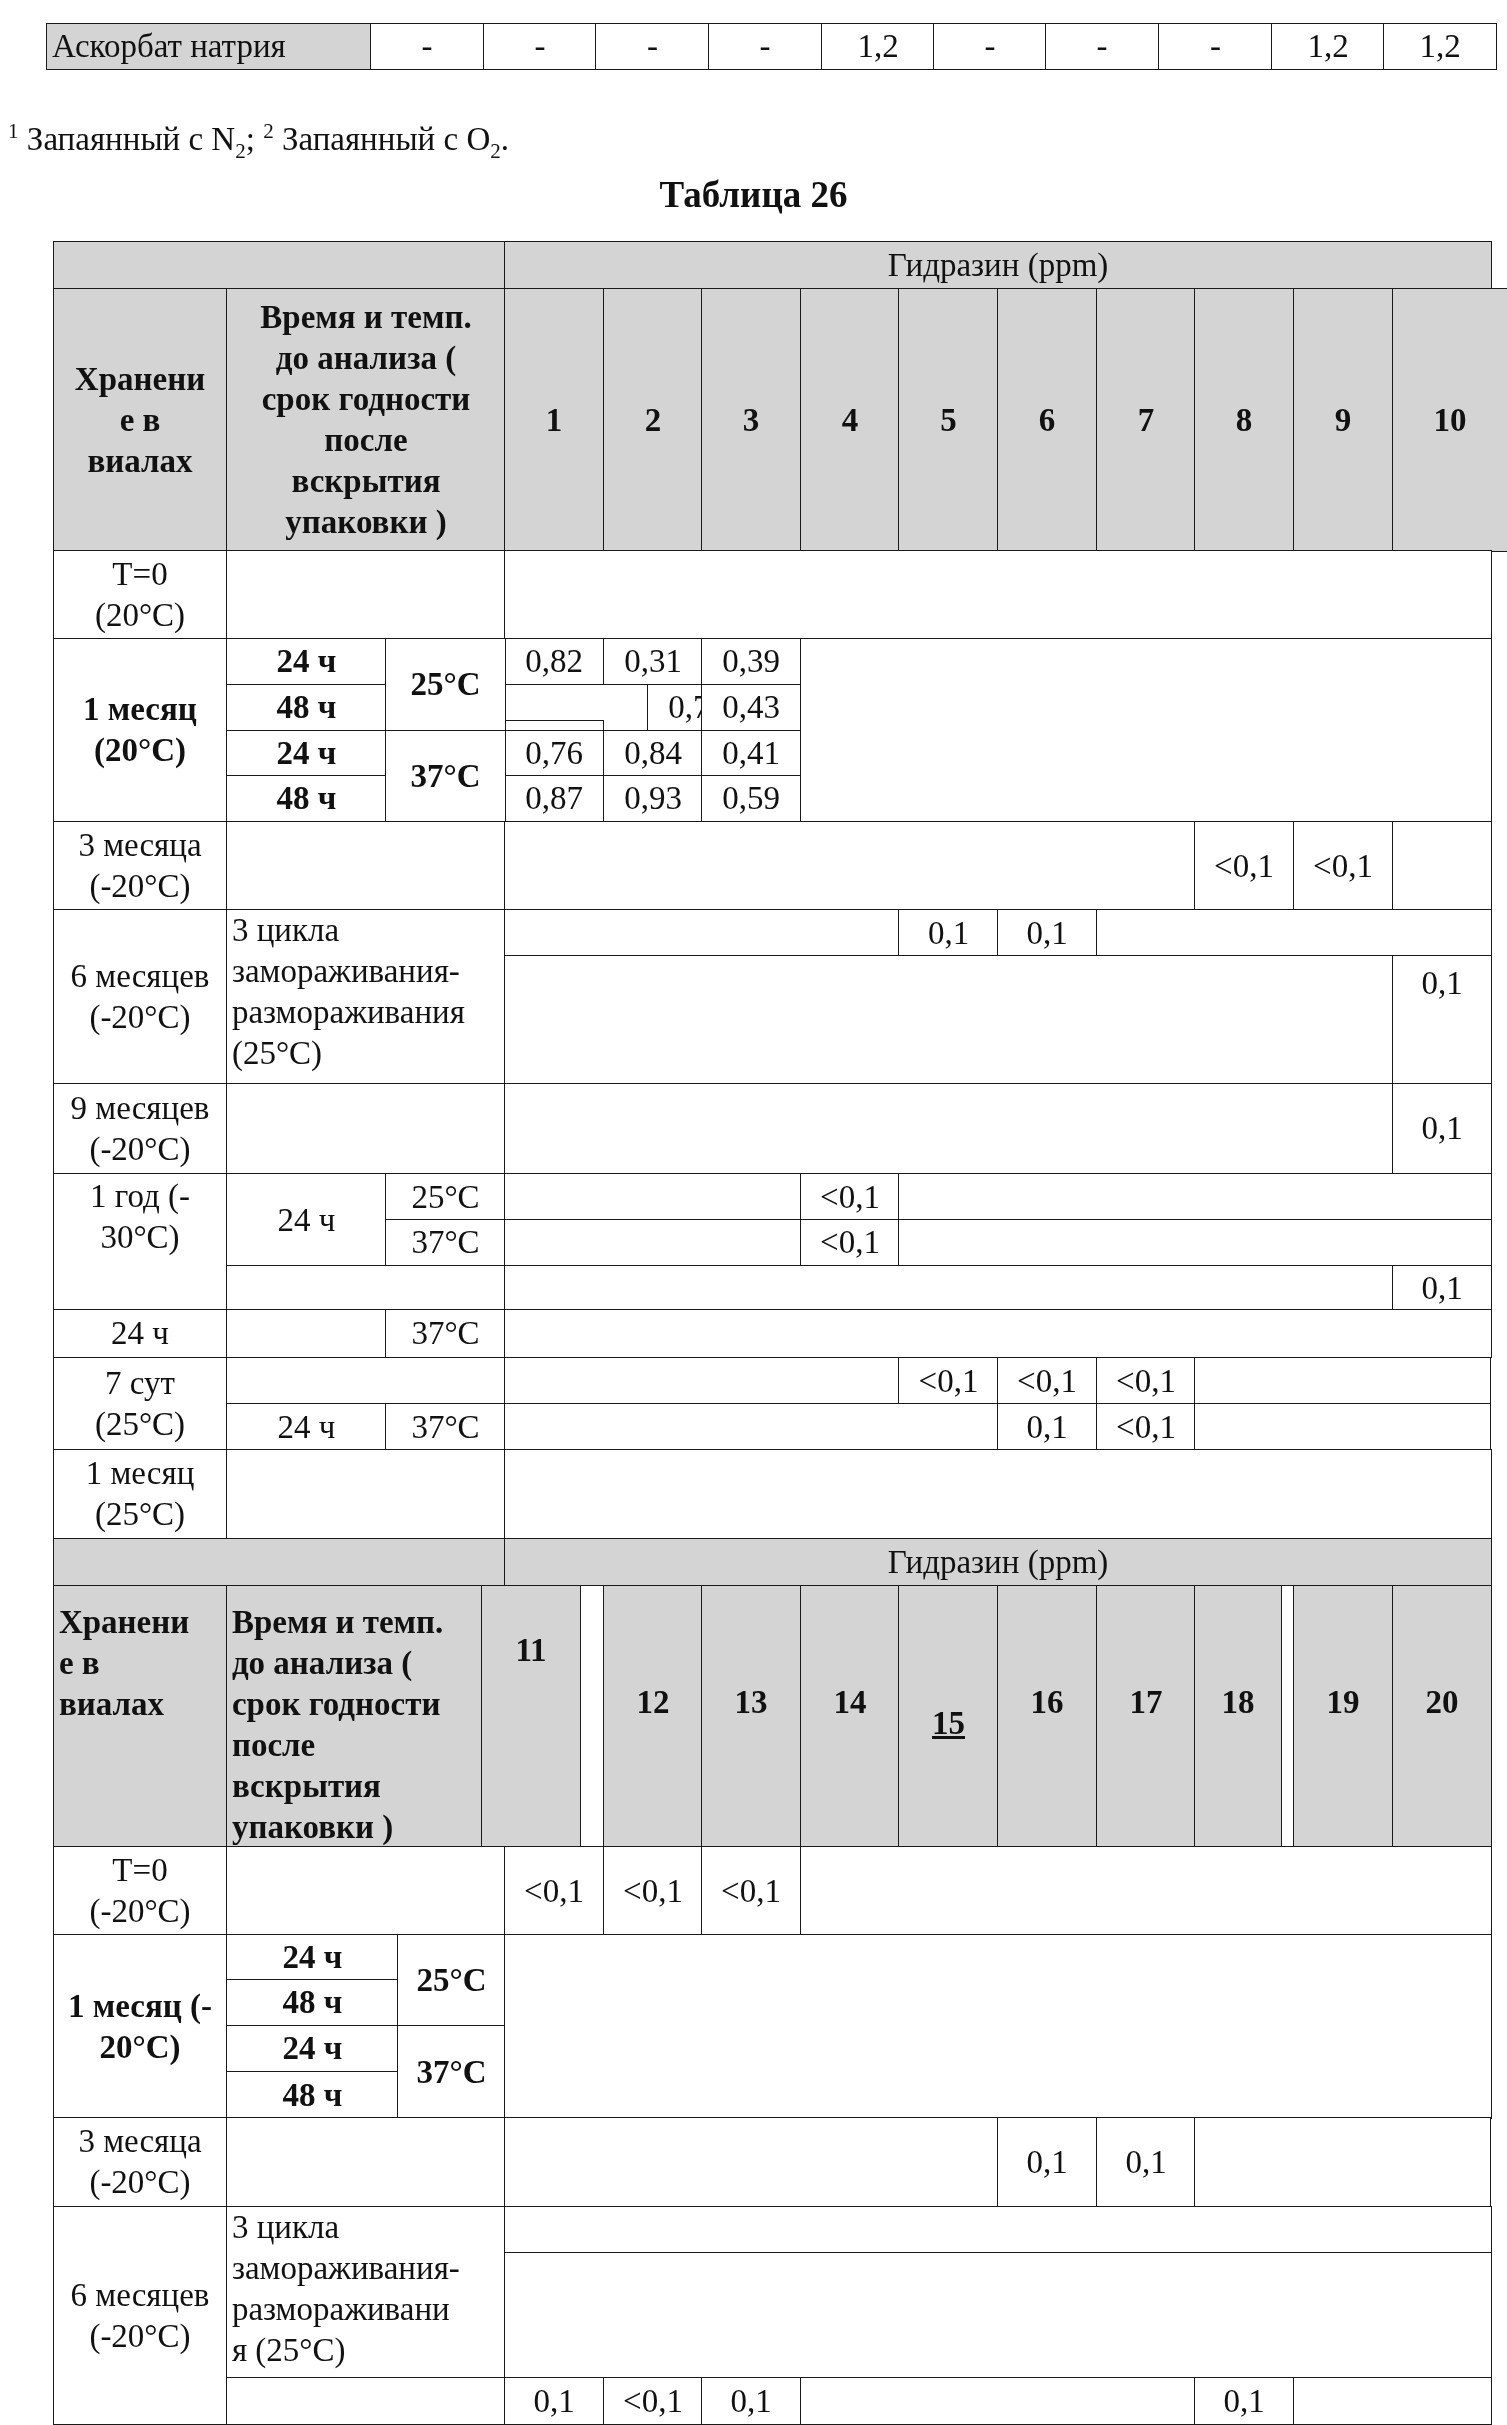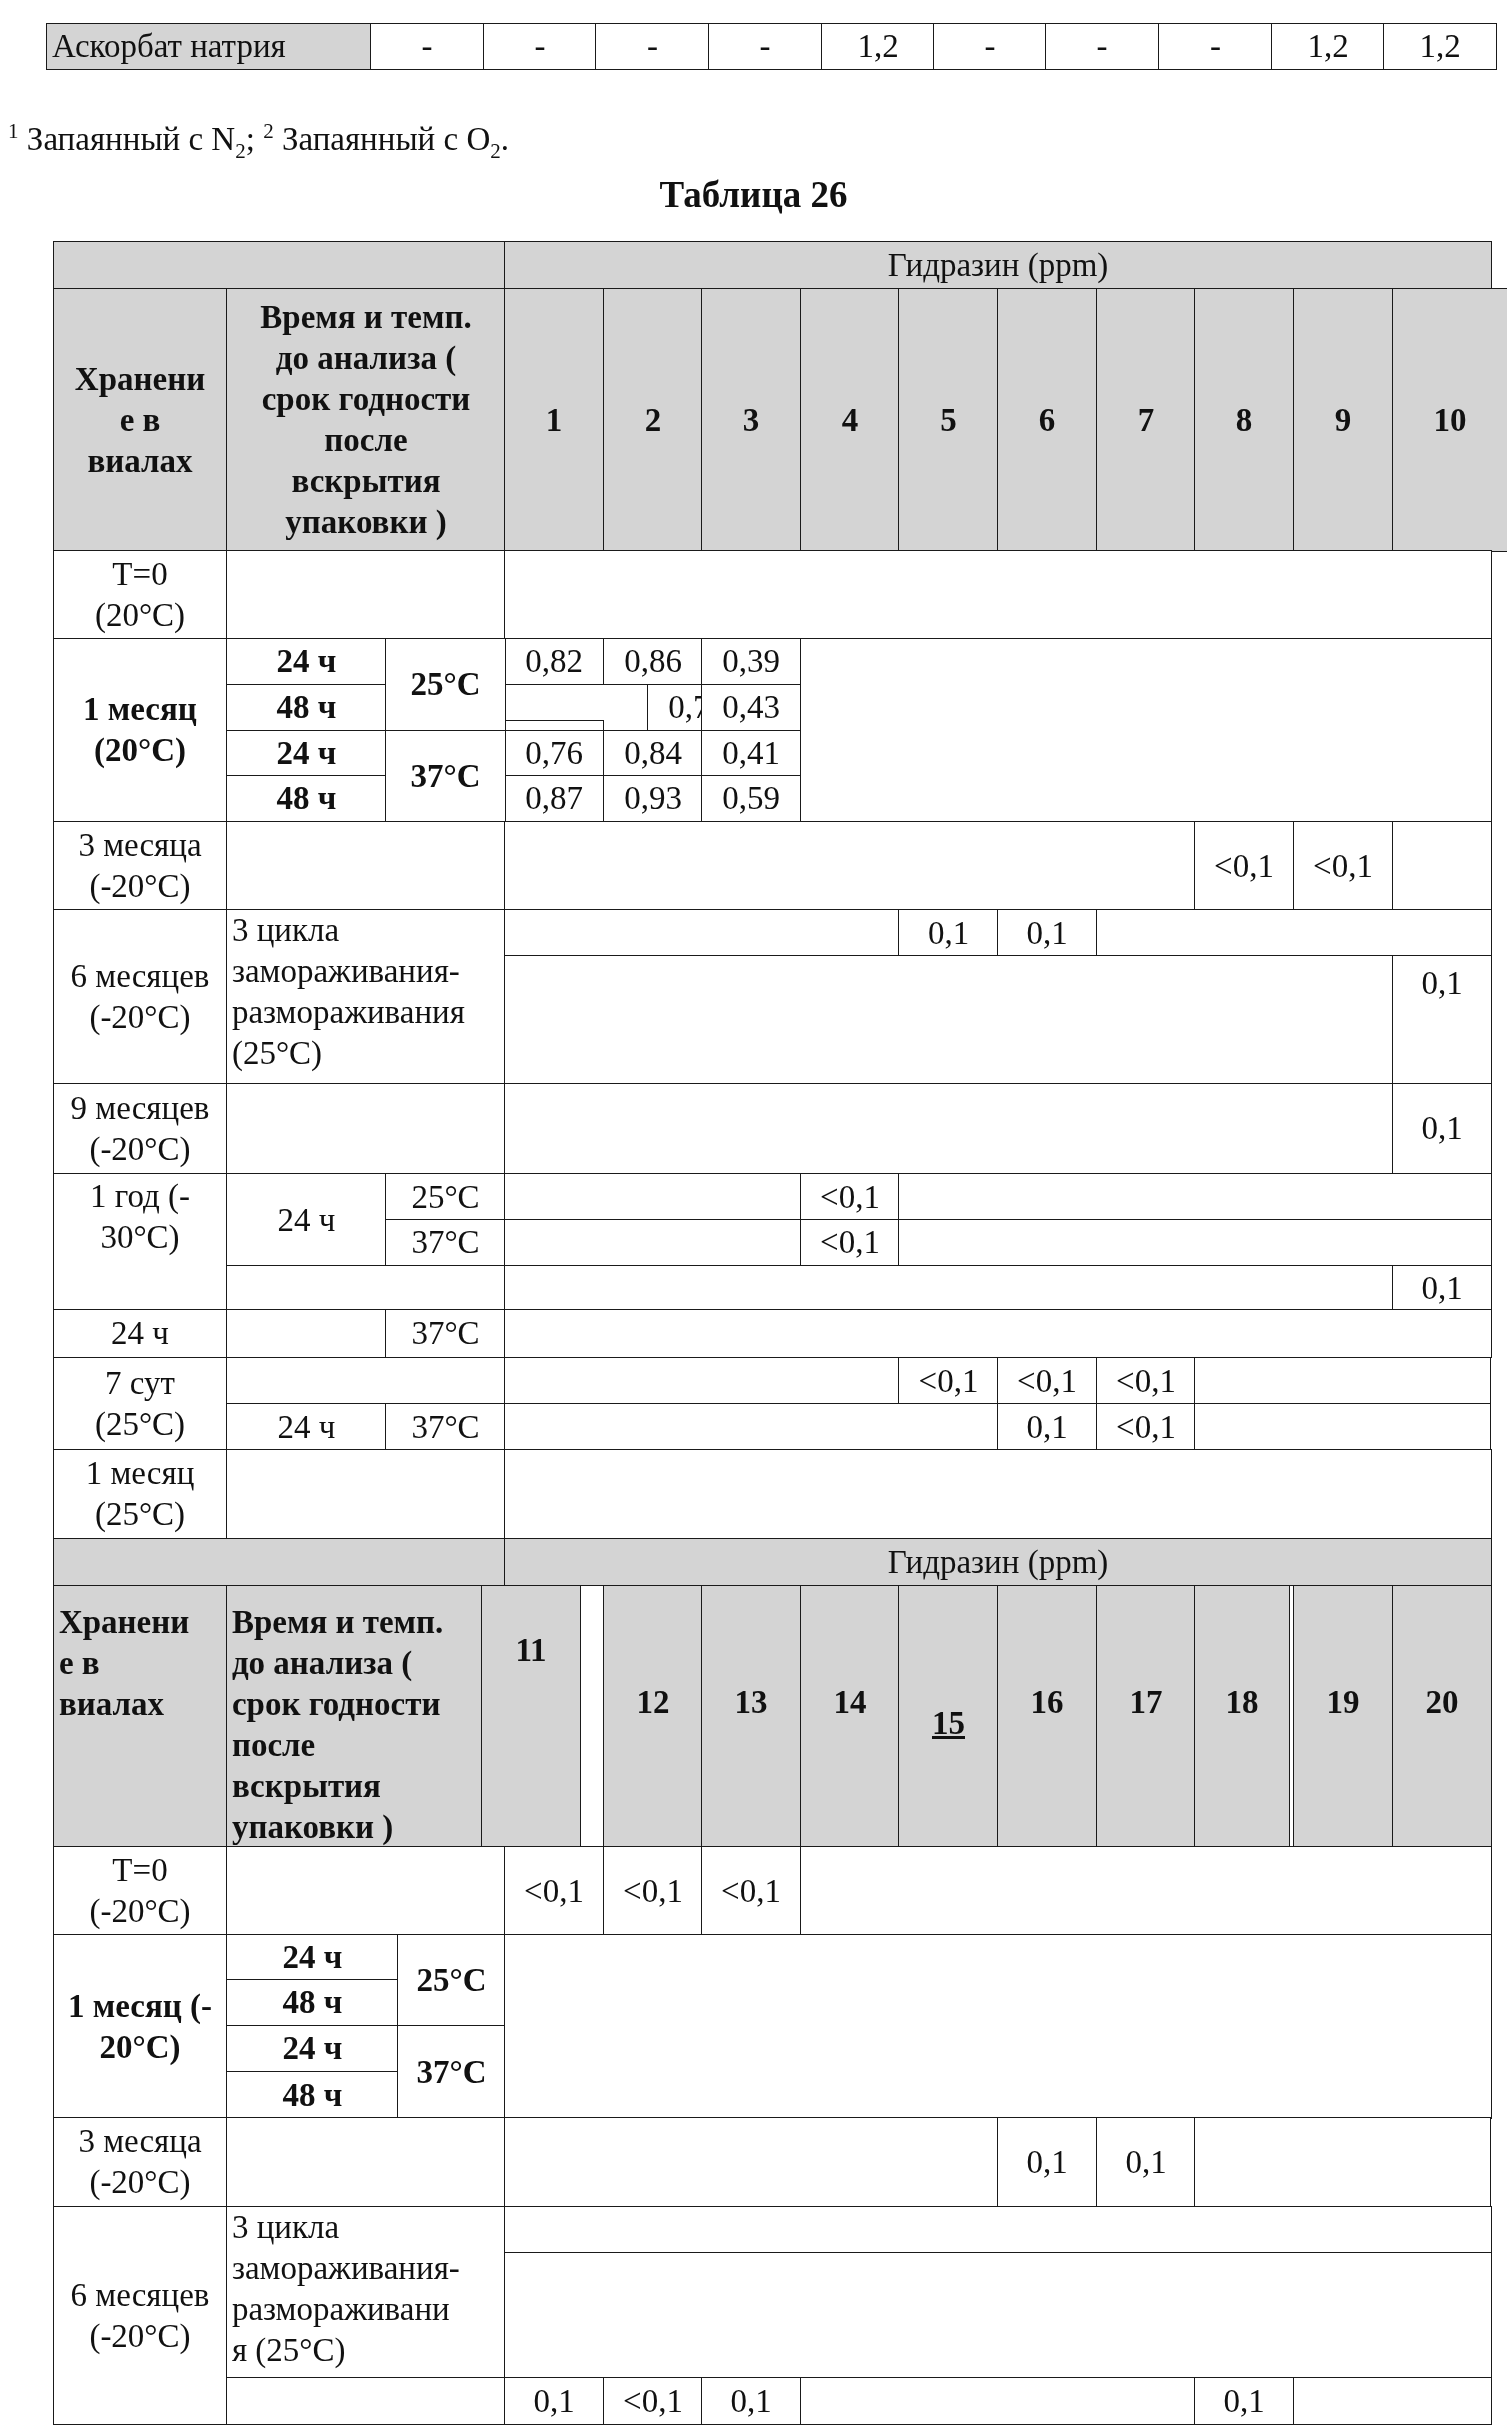--- a/index.html
+++ b/index.html
@@ -64,21 +64,21 @@
     <div class="cell gray bold" style="left: 1293px; top: 288px; width: 100px; height: 264px;">9</div>
     <div class="cell gray bold" style="left: 1392px; top: 288px; width: 116px; height: 264px;">10</div>
     <div class="cell ml" style="left: 53px; top: 550px; width: 174px; height: 90px;">T=0
 (20°C)</div>
     <div class="cell" style="left: 226px; top: 550px; width: 280px; height: 90px;"></div>
     <div class="cell" style="left: 504px; top: 550px; width: 988px; height: 90px;"></div>
     <div class="cell bold ml" style="left: 53px; top: 638px; width: 174px; height: 184px;">1 месяц
 (20°C)</div>
     <div class="cell bold" style="left: 226px; top: 638px; width: 161px; height: 47px;">24 ч</div>
     <div class="cell" style="left: 504px; top: 638px; width: 100px; height: 47px;">0,82</div>
-    <div class="cell" style="left: 603px; top: 638px; width: 100px; height: 47px;">0,86</div>
+    <div class="cell" style="left: 603px; top: 638px; width: 100px; height: 47px;">0,31</div>
     <div class="cell" style="left: 701px; top: 638px; width: 100px; height: 47px;">0,39</div>
     <div class="cell bold" style="left: 226px; top: 684px; width: 161px; height: 47px;">48 ч</div>
     <div class="cell" style="left: 504px; top: 684px; width: 100px; height: 46px; margin-top: 36px;">0,73</div>
     <div class="cell" style="left: 603px; top: 684px; width: 100px; height: 47px; margin-left: 44px;">0,71</div>
     <div class="cell" style="left: 701px; top: 684px; width: 100px; height: 47px;">0,43</div>
     <div class="cell bold" style="left: 226px; top: 730px; width: 161px; height: 47px;">24 ч</div>
     <div class="cell" style="left: 504px; top: 730px; width: 100px; height: 47px;">0,76</div>
     <div class="cell" style="left: 603px; top: 730px; width: 100px; height: 47px;">0,84</div>
     <div class="cell" style="left: 701px; top: 730px; width: 100px; height: 47px;">0,41</div>
     <div class="cell bold" style="left: 226px; top: 775px; width: 161px; height: 47px;">48 ч</div>
@@ -159,21 +159,21 @@
 после
 вскрытия
 упаковки )</div>
     <div class="cell gray bold" style="left: 481px; top: 1585px; width: 100px; height: 263px; align-items: flex-start; padding-top: 44px;">11</div>
     <div class="cell gray bold" style="left: 603px; top: 1585px; width: 100px; height: 263px; align-items: flex-start; padding-top: 96px;">12</div>
     <div class="cell gray bold" style="left: 701px; top: 1585px; width: 100px; height: 263px; align-items: flex-start; padding-top: 96px;">13</div>
     <div class="cell gray bold" style="left: 800px; top: 1585px; width: 100px; height: 263px; align-items: flex-start; padding-top: 96px;">14</div>
     <div class="cell gray bold" style="left: 898px; top: 1585px; width: 101px; height: 263px; align-items: flex-start; padding-top: 117px; text-decoration: underline;">15</div>
     <div class="cell gray bold" style="left: 997px; top: 1585px; width: 100px; height: 263px; align-items: flex-start; padding-top: 96px;">16</div>
     <div class="cell gray bold" style="left: 1096px; top: 1585px; width: 100px; height: 263px; align-items: flex-start; padding-top: 96px;">17</div>
-    <div class="cell gray bold" style="left: 1194px; top: 1585px; width: 96px; height: 263px; align-items: flex-start; padding-top: 96px;">18</div>
+    <div class="cell gray bold" style="left: 1194px; top: 1585px; width: 88px; height: 263px; align-items: flex-start; padding-top: 96px;">18</div>
     <div class="cell gray bold" style="left: 1293px; top: 1585px; width: 100px; height: 263px; align-items: flex-start; padding-top: 96px;">19</div>
     <div class="cell gray bold" style="left: 1392px; top: 1585px; width: 100px; height: 263px; align-items: flex-start; padding-top: 96px;">20</div>
     <div class="cell ml" style="left: 53px; top: 1846px; width: 174px; height: 90px;">T=0
 (-20°C)</div>
     <div class="cell" style="left: 226px; top: 1846px; width: 280px; height: 90px;"></div>
     <div class="cell" style="left: 504px; top: 1846px; width: 100px; height: 90px;">&lt;0,1</div>
     <div class="cell" style="left: 603px; top: 1846px; width: 100px; height: 90px;">&lt;0,1</div>
     <div class="cell" style="left: 701px; top: 1846px; width: 100px; height: 90px;">&lt;0,1</div>
     <div class="cell" style="left: 800px; top: 1846px; width: 692px; height: 90px;"></div>
     <div class="cell bold ml" style="left: 53px; top: 1934px; width: 174px; height: 185px;">1 месяц (-

